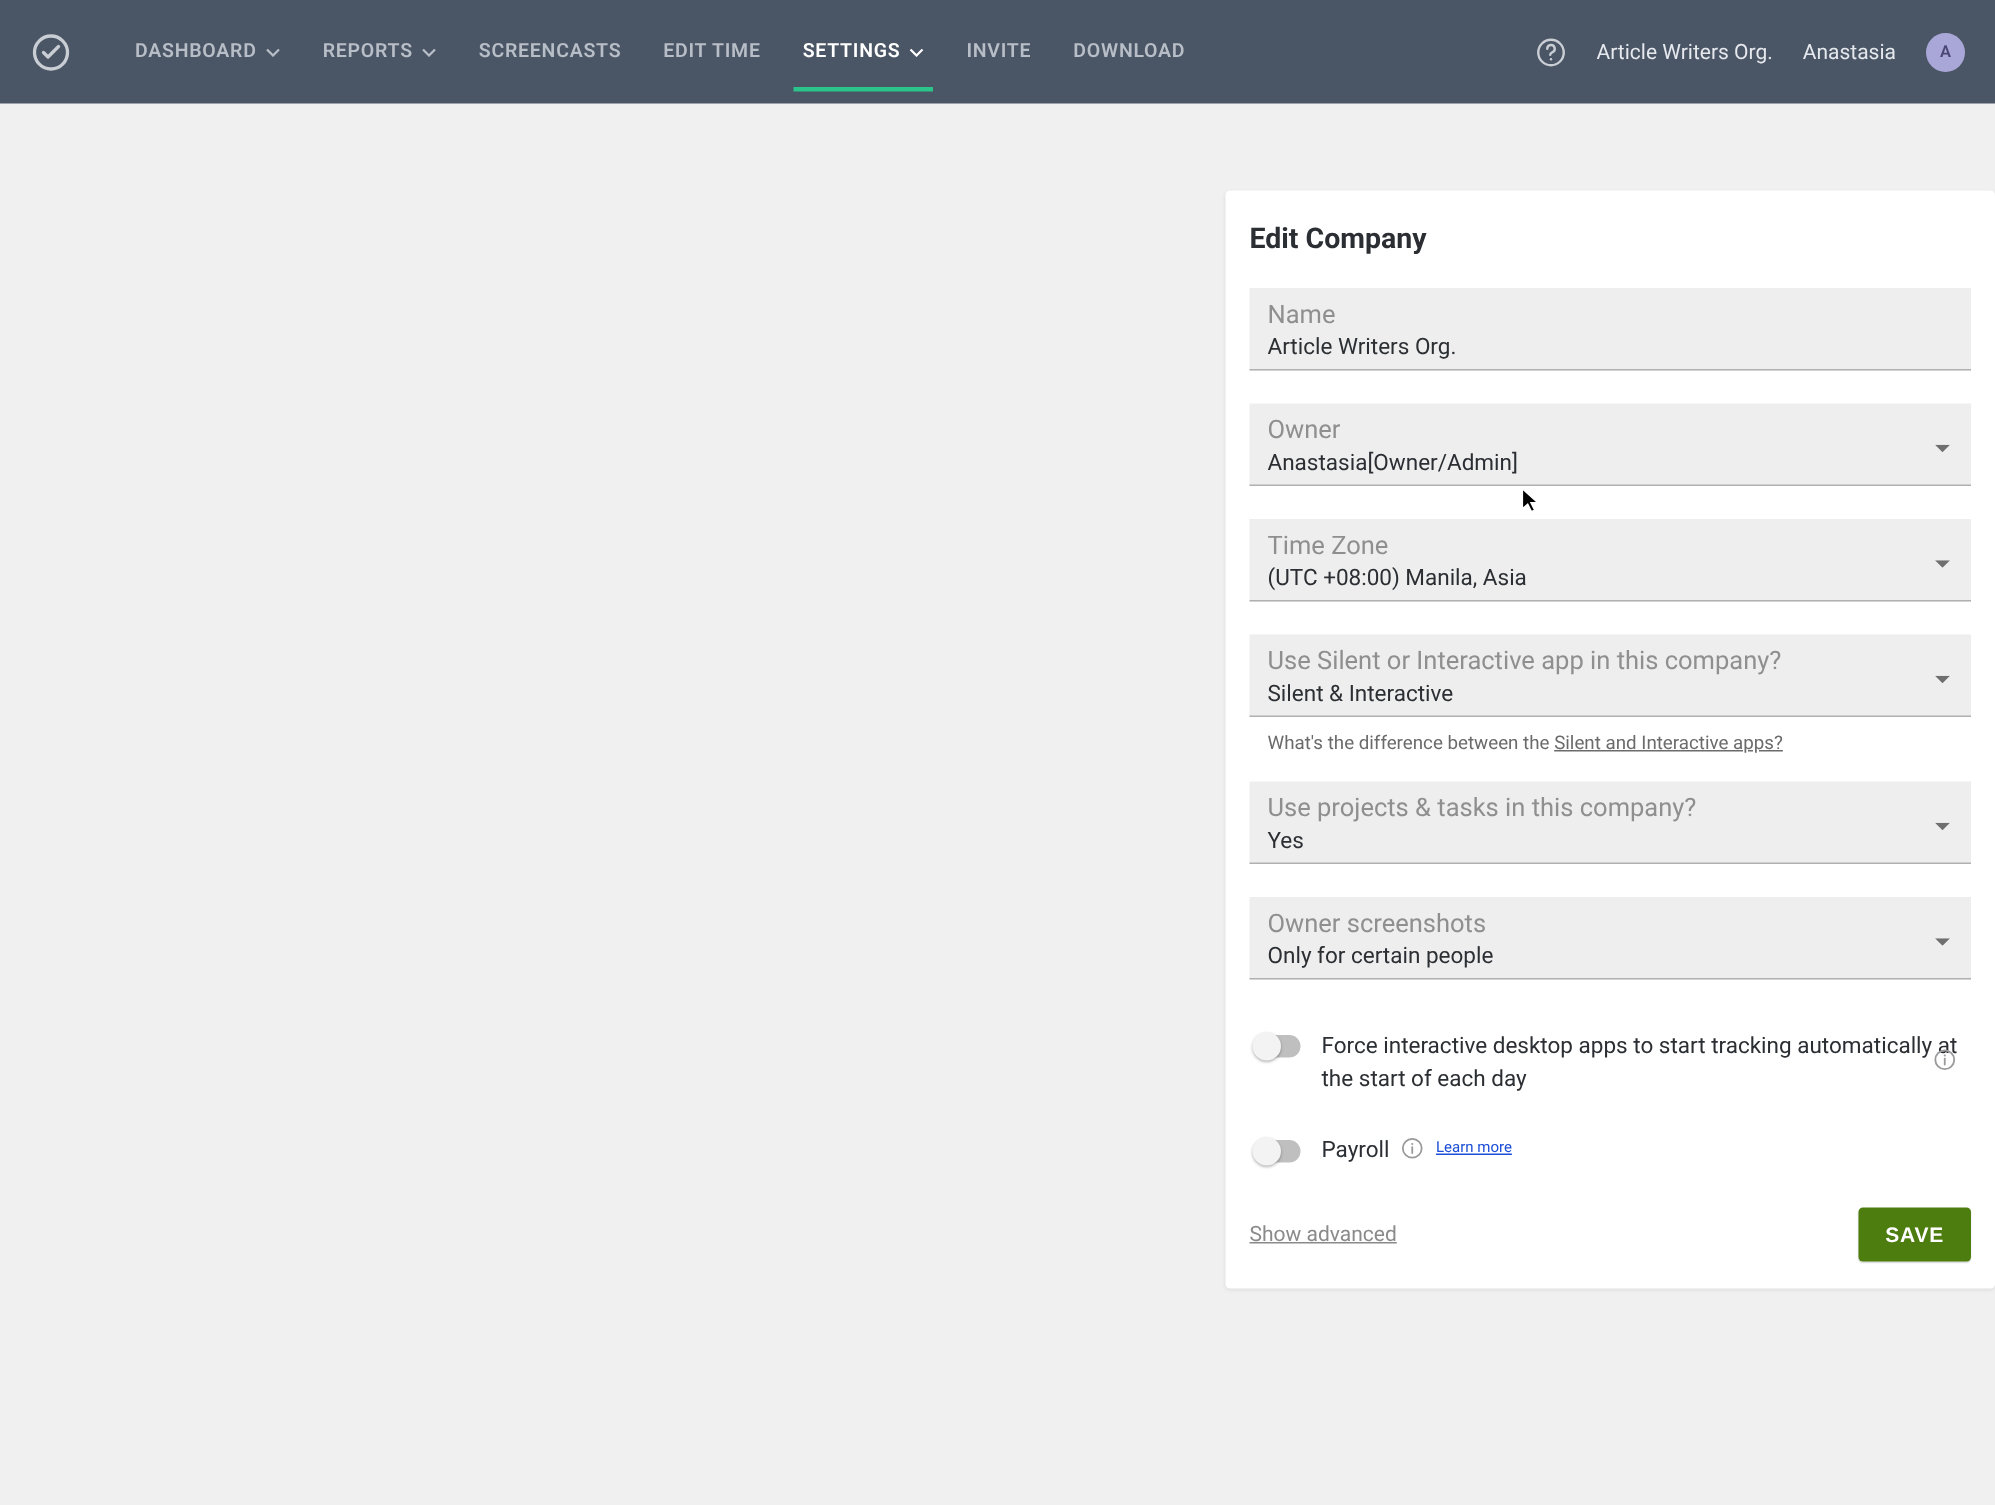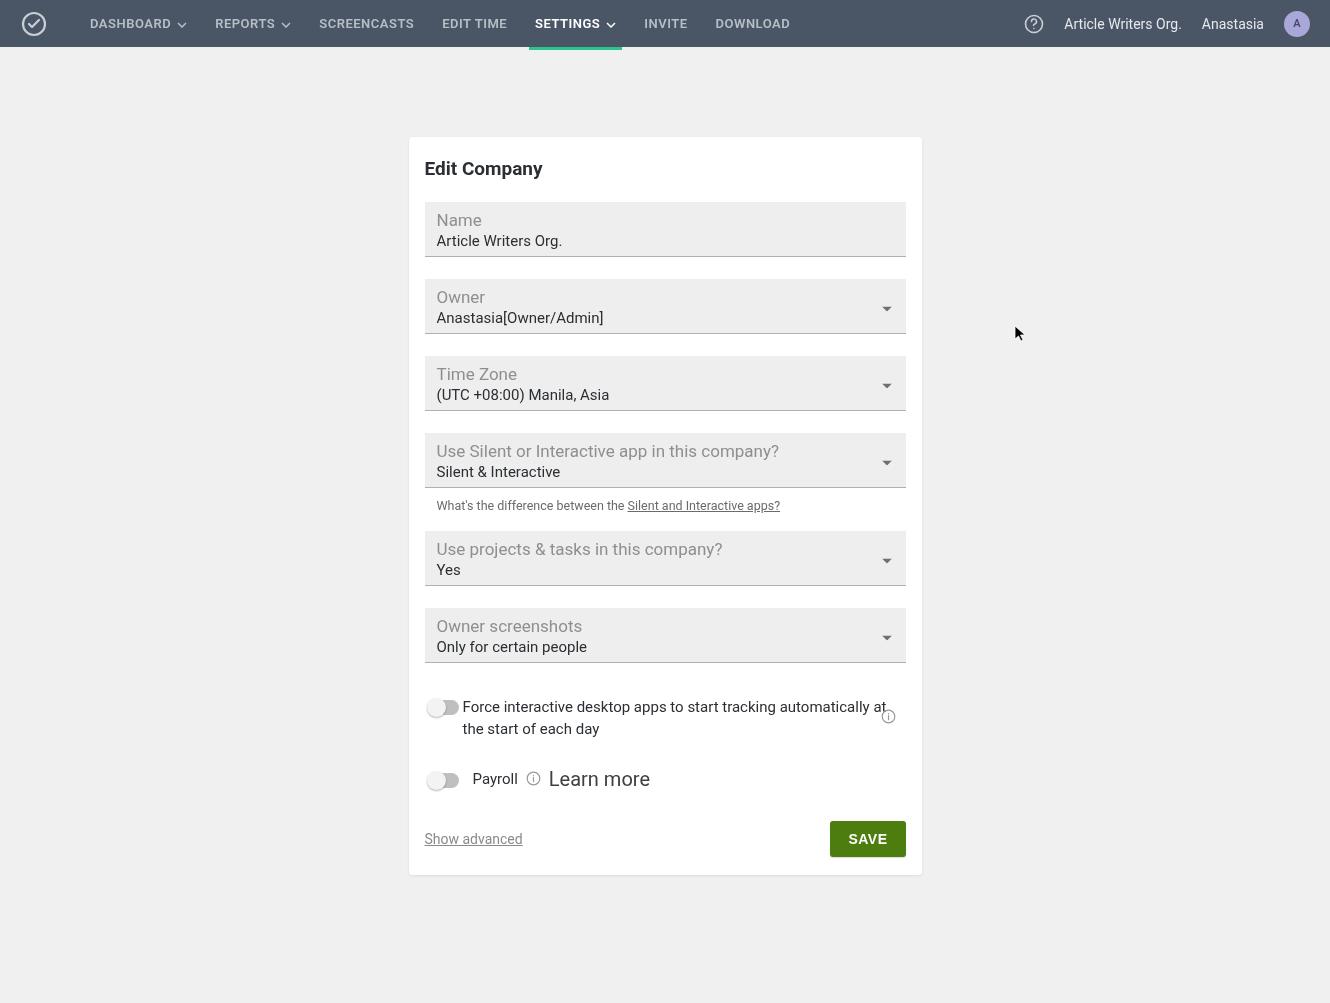--- a/index.html
+++ b/index.html
@@ -10,21 +10,21 @@
     body {
       font-family: -apple-system, BlinkMacSystemFont, "Segoe UI", Roboto, Helvetica, Arial, sans-serif;
       background: #f0f0f0;
       width: 1330px;
       height: 1003px;
       overflow: hidden;
       position: relative;
     }
     .topnav {
       background: #4a5565;
-      height: 47px;
+      height: 69px;
       display: flex;
       align-items: center;
       padding: 0 20px;
       color: #b8bec7;
     }
     .logo {
       width: 28px;
       height: 28px;
       margin-right: 28px;
       flex-shrink: 0;
@@ -89,22 +89,22 @@
       display: flex;
       align-items: center;
       justify-content: center;
       color: #4a4774;
       font-size: 11px;
       font-weight: 600;
     }
 
     .page {
       display: flex;
-      justify-content: center;
-      padding-top: 90px;
+      justify-content: flex-end;
+      padding-top: 58px;
     }
     .card {
       width: 513px;
       background: #fff;
       border-radius: 3px;
       box-shadow: 0 1px 3px rgba(0,0,0,0.08);
       padding: 20px 16px 18px 16px;
     }
     .card-title {
       font-size: 19px;
@@ -149,21 +149,21 @@
       color: #6b6b6b;
       padding-left: 12px;
     }
     .helper-row a {
       color: #6b6b6b;
       text-decoration: underline;
     }
     .toggle-row {
       display: flex;
       align-items: flex-start;
-      gap: 4px;
+      gap: 14px;
       padding: 6px 4px;
       margin-bottom: 18px;
       position: relative;
       margin-top: 28px;
     }
     .toggle {
       width: 30px;
       height: 15px;
       background: #bfbfbf;
       border-radius: 10px;
@@ -203,22 +203,23 @@
       margin-bottom: 28px;
     }
     .payroll-label {
       font-size: 15px;
       color: #2b2f33;
       display: flex;
       align-items: center;
       gap: 8px;
     }
     .learn-more {
-      font-size: 20px;
-      color: #404040;
+      font-size: 10px;
+      color: #1d4ed8;
+      text-decoration: underline;
       cursor: pointer;
     }
     .show-advanced {
       font-size: 14px;
       color: #8a8a8a;
       text-decoration: underline;
       cursor: pointer;
       display: inline-block;
     }
     .actions {

